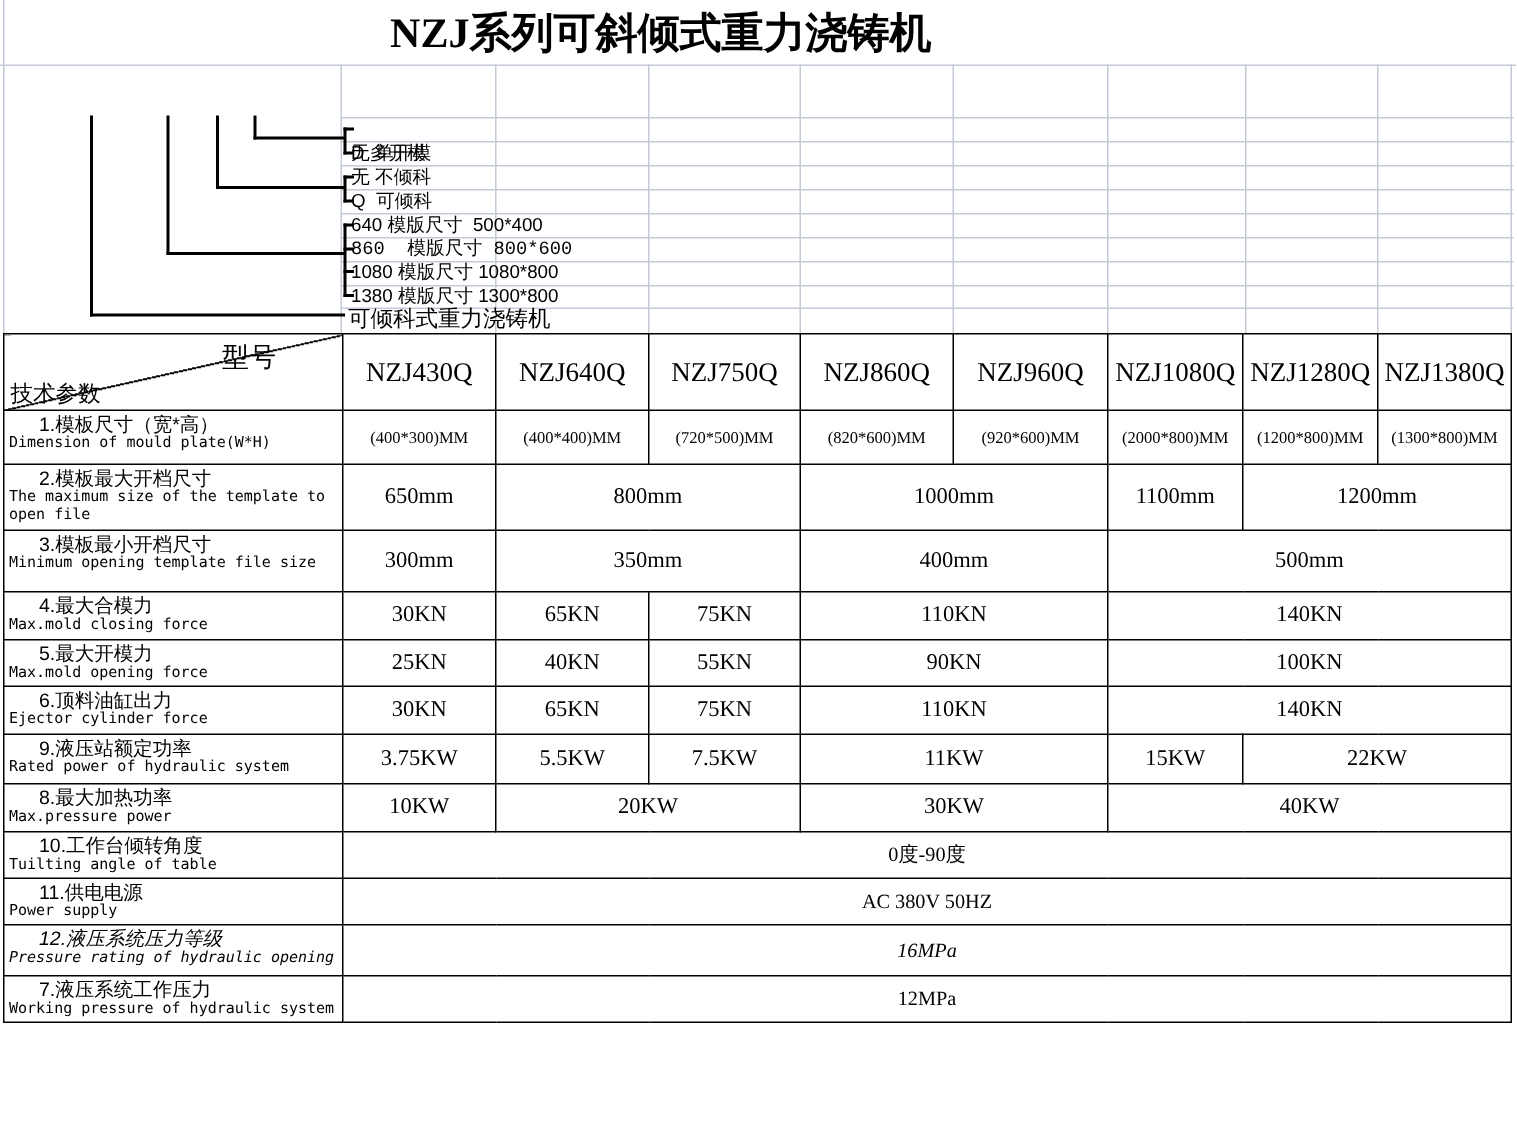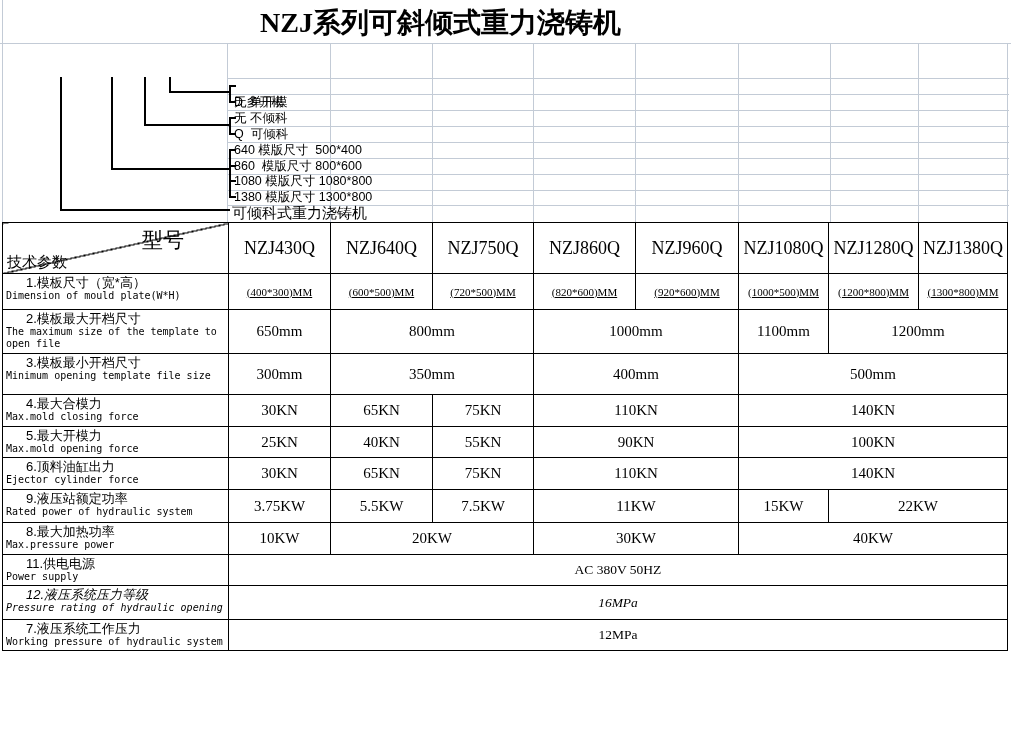--- a/index.html
+++ b/index.html
@@ -25,28 +25,28 @@
   .base-label{position:absolute;left:232px;top:204px;height:17px;line-height:17px;font-size:15px;
               white-space:pre;}
 
   
   #spec-table{position:absolute;left:2px;top:222px;border-collapse:collapse;table-layout:fixed;}
   #spec-table td,#spec-table th{border:1px solid #000;padding:0;margin:0;overflow:hidden;
                                 font-weight:normal;}
   .corner-cell{position:relative;
      background-image:linear-gradient(to bottom right,transparent calc(50% - 0.6px),
         #000 calc(50% - 0.6px),#000 calc(50% + 0.6px),transparent calc(50% + 0.6px));}
-  .corner-tr{position:absolute;top:3px;right:44px;font-size:21px;}
+  .corner-tr{position:absolute;top:3px;right:44px;font-size:18px;}
   .corner-bl{position:absolute;bottom:1px;left:4px;font-size:15px;}
   .model-th{font-family:"Liberation Serif",serif;font-size:18px;text-align:center;vertical-align:middle;}
   .param-cell{text-align:left;vertical-align:top;padding:1px 2px 0 3px !important;}
   .param-zh{font-size:13px;line-height:15px;margin-left:20px;}
   .param-en{font-family:"DejaVu Sans Mono",monospace;font-size:10px;line-height:12px;}
   .value-cell{text-align:center;vertical-align:middle;font-family:"Liberation Serif",serif;}
-  .cell-sm{font-size:11px;text-decoration:underline;}
+  .cell-sm{font-size:11px;}
   .cell-lg{font-size:15px;}
   .cell-md{font-size:13.5px;}
 </style>
 </head>
 <body>
 
 <div id="page">
 
   <div class="title">NZJ系列可斜倾式重力浇铸机</div>
 
@@ -96,21 +96,21 @@
       <div class="dline" style="left: 229px; top: 180px; width: 7px; height: 2px;"></div>
       <div class="dline" style="left: 229px; top: 196px; width: 7px; height: 2px;"></div>
     </div>
 
   <div id="branch-labels">
       <div class="branch-label" style="top: 94px; text-align: center;">无 单开模</div>
       <div class="branch-label" style="top: 94px;">D 多开模</div>
       <div class="branch-label" style="top: 110px;">无 不倾科</div>
       <div class="branch-label" style="top: 126px;">Q  可倾科</div>
       <div class="branch-label" style="top: 142px;">640 模版尺寸  500*400</div>
-      <div class="branch-label" style="top: 158px;">860  模版尺寸 800*600</div>
+      <div class="branch-label" style="top: 158px; font-family: Liberation Mono, monospace;">860  模版尺寸 800*600</div>
       <div class="branch-label" style="top: 173px;">1080 模版尺寸 1080*800</div>
       <div class="branch-label" style="top: 189px;">1380 模版尺寸 1300*800</div>
     </div>
 
   <div class="base-label">可倾科式重力浇铸机</div>
 
   <table id="spec-table">
     <colgroup id="spec-cols">
         <col style="width: 226px;">
         <col style="width: 102px;">
@@ -136,25 +136,25 @@
           <th class="model-th">NZJ1080Q</th>
           <th class="model-th">NZJ1280Q</th>
           <th class="model-th">NZJ1380Q</th>
         </tr>
     <tr style="height: 36px;">
           <th class="param-cell">
             <div class="param-zh">1.模板尺寸（宽*高）</div>
             <div class="param-en">Dimension of mould plate(W*H)</div>
           </th>
           <td class="value-cell cell-sm">(400*300)MM</td>
-          <td class="value-cell cell-sm">(600*500)MM</td>
+          <td class="value-cell cell-sm">(400*400)MM</td>
           <td class="value-cell cell-sm">(720*500)MM</td>
           <td class="value-cell cell-sm">(820*600)MM</td>
           <td class="value-cell cell-sm">(920*600)MM</td>
-          <td class="value-cell cell-sm">(1000*500)MM</td>
+          <td class="value-cell cell-sm">(2000*800)MM</td>
           <td class="value-cell cell-sm">(1200*800)MM</td>
           <td class="value-cell cell-sm">(1300*800)MM</td>
         </tr>
         <tr style="height: 44px;">
           <th class="param-cell">
             <div class="param-zh">2.模板最大开档尺寸</div>
             <div class="param-en">The maximum size of the template to open file</div>
           </th>
           <td class="value-cell cell-lg">650mm</td>
           <td class="value-cell cell-lg" colspan="2">800mm</td>
@@ -222,20 +222,27 @@
             <div class="param-zh">8.最大加热功率</div>
             <div class="param-en">Max.pressure power</div>
           </th>
           <td class="value-cell cell-lg">10KW</td>
           <td class="value-cell cell-lg" colspan="2">20KW</td>
           <td class="value-cell cell-lg" colspan="2">30KW</td>
           <td class="value-cell cell-lg" colspan="3">40KW</td>
         </tr>
         <tr style="height: 31px;">
           <th class="param-cell">
+            <div class="param-zh">10.工作台倾转角度</div>
+            <div class="param-en">Tuilting angle of table</div>
+          </th>
+          <td class="value-cell cell-md" colspan="8">0度-90度</td>
+        </tr>
+        <tr style="height: 31px;">
+          <th class="param-cell">
             <div class="param-zh">11.供电电源</div>
             <div class="param-en">Power supply</div>
           </th>
           <td class="value-cell cell-md" colspan="8">AC 380V 50HZ</td>
         </tr>
         <tr style="height: 34px; font-style: italic;">
           <th class="param-cell">
             <div class="param-zh">12.液压系统压力等级</div>
             <div class="param-en">Pressure rating of hydraulic opening</div>
           </th>

